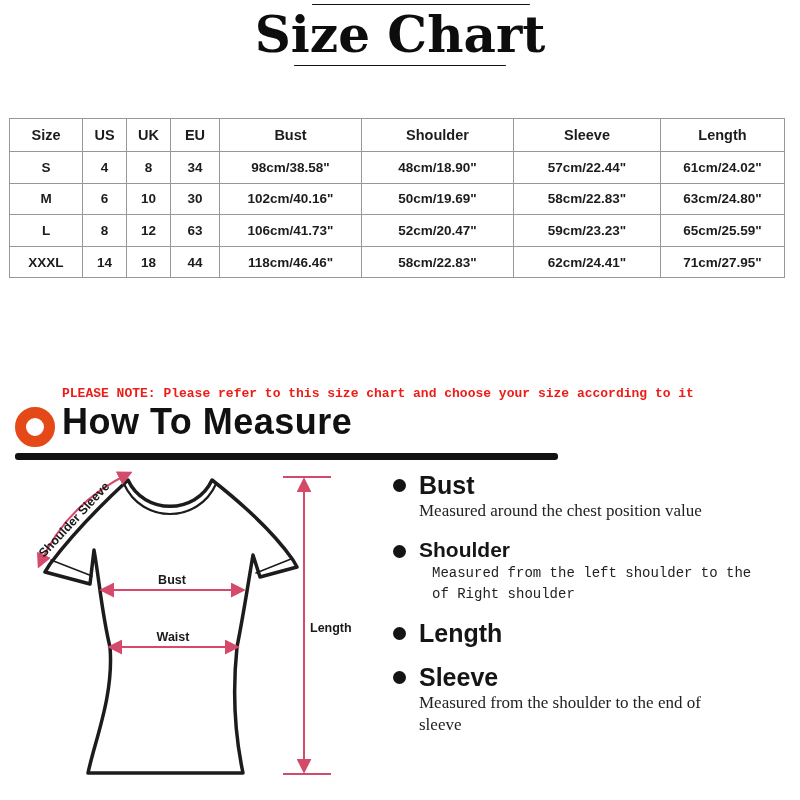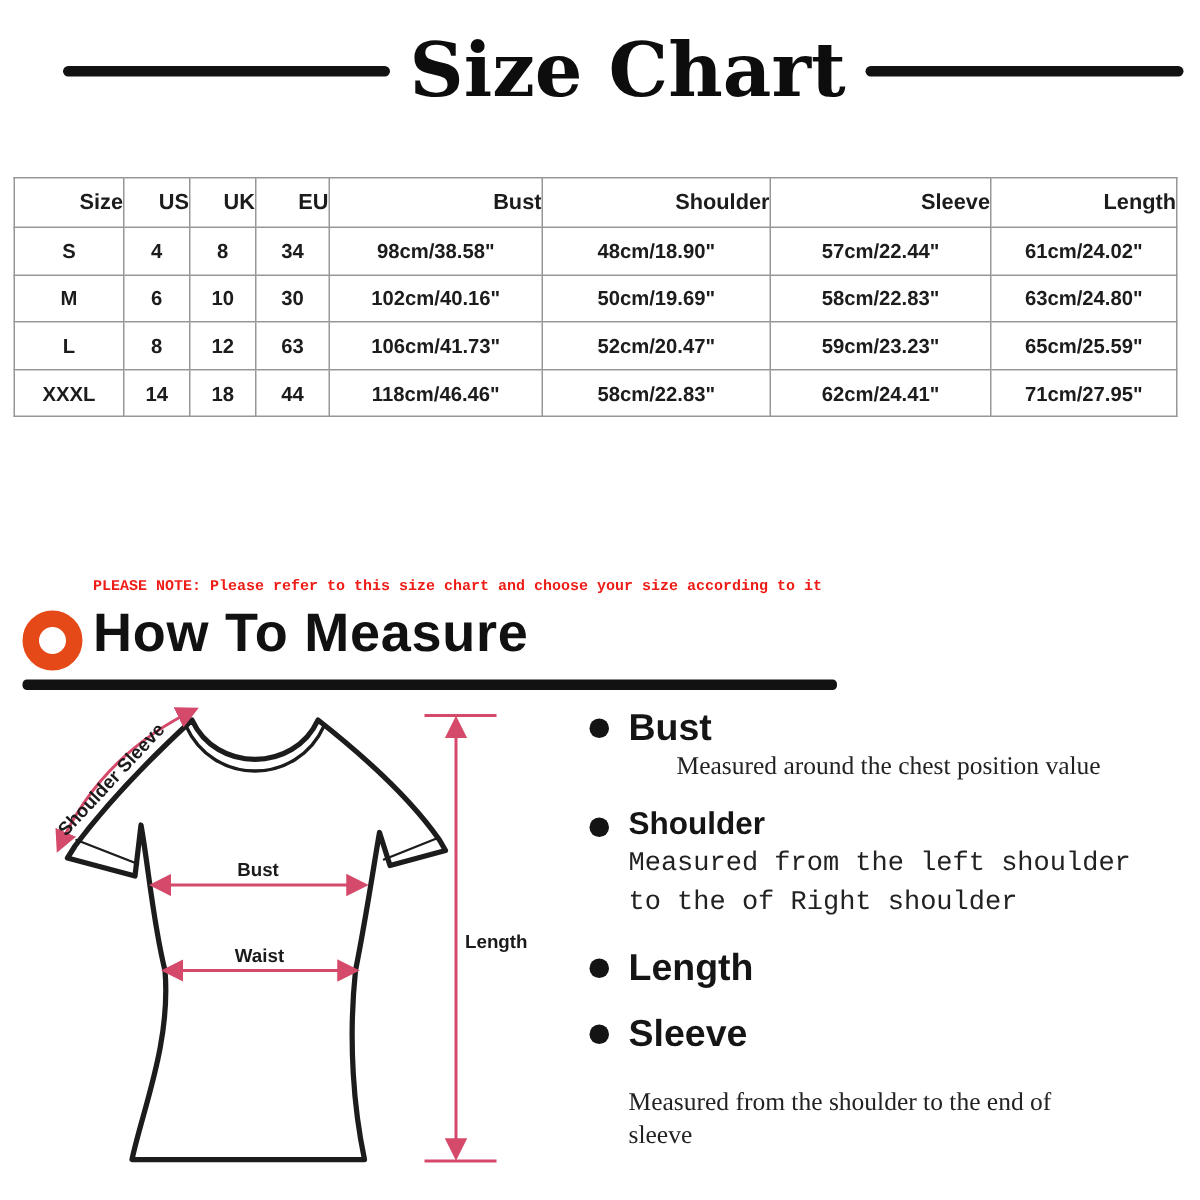--- a/index.html
+++ b/index.html
@@ -1,40 +1,40 @@
 <!DOCTYPE html>
 <html><head>
 <meta charset="utf-8">
 <style>
   html,body{margin:0;padding:0;}
   body{width:800px;height:800px;position:relative;background:#ffffff;overflow:hidden;
        font-family:"Liberation Sans",sans-serif;color:#1a1a1a;}
 
   
-  .title-bar{position:absolute;top:16px;left:0;width:800px;height:62px;
-             display:flex;align-items:center;}
+  .title-bar{position:absolute;top:4px;left:0;width:800px;height:62px;
+             display:flex;align-items:center;flex-direction:column;}
   .rule{height:7px;background:#121212;border-radius:4px;}
   .rule-left{width:218px;margin-left:42px;}
   .rule-right{width:212px;}
   .page-title{font-family:"DejaVu Serif","Liberation Serif",serif;font-weight:bold;
               font-size:50px;line-height:60px;color:#0d0d0d;margin:0 13px;white-space:nowrap;}
 
   
   .size-table-wrap{position:absolute;left:9px;top:118px;}
   table.size-table{border-collapse:collapse;table-layout:fixed;width:775px;
                    font-family:"Liberation Sans",sans-serif;}
   .size-table th,.size-table td{border:1px solid #979797;text-align:center;
                    font-weight:bold;color:#1c1c1c;padding:0;white-space:nowrap;overflow:hidden;}
-  .size-table th{height:32px;font-size:14.5px;text-align:right;}
+  .size-table th{height:32px;font-size:14.5px;}
   .size-table td{height:30.6px;font-size:13.5px;}
 
   
   .note{position:absolute;left:62px;top:386px;width:560px;
         font-family:"Liberation Mono","DejaVu Sans Mono",monospace;
-        font-weight:bold;font-size:10px;white-space:nowrap;}
+        font-weight:bold;font-size:13px;white-space:nowrap;}
   .ring{position:absolute;left:15px;top:407px;width:18px;height:18px;border-radius:50%;
         border:11px solid #e54917;background:#fff;}
   .htm-heading{position:absolute;left:62px;top:401px;margin:0;font-size:36px;
         font-weight:bold;letter-spacing:0.5px;color:#111;white-space:nowrap;}
   .htm-underline{position:absolute;left:15px;top:453px;width:543px;height:7px;
         background:#121212;border-radius:3px;}
 
   
   .diagram{position:absolute;left:10px;top:460px;width:380px;height:338px;}
 
@@ -42,25 +42,25 @@
   .measure-guide{position:absolute;left:393px;top:470px;width:400px;}
   .mg-item{display:flex;align-items:flex-start;}
   .mg-item.m1,.mg-item.m2{margin-bottom:14px;}
   .mg-item.m3{margin-bottom:14px;}
   .mg-dot{width:13px;height:13px;border-radius:50%;background:#141414;
           flex:0 0 13px;margin-top:9px;margin-right:13px;}
   .mg-term{font-size:25px;font-weight:bold;line-height:1.2;color:#151515;}
   .mg-item.m2 .mg-term{font-size:21px;line-height:1.3;}
   .mg-desc{font-family:"Liberation Serif","DejaVu Serif",serif;font-size:17px;
            line-height:1.3;color:#222;}
-  .mg-item.m1 .mg-desc{width:345px;margin-left:32px;}
+  .mg-item.m1 .mg-desc{width:345px;}
   .mg-item.m2 .mg-desc{font-family:"Liberation Mono","DejaVu Sans Mono",monospace;
-           font-size:18px;line-height:1.45;width:335px;}
+           font-size:14px;line-height:1.45;width:335px;margin-left:13px;}
   .mg-item.m3 .mg-desc{width:350px;}
-  .mg-item.m4 .mg-desc{width:310px;margin-top:20px;}
+  .mg-item.m4 .mg-desc{width:310px;}
 </style>
 </head>
 <body>
 
 <div class="title-bar">
   <div class="rule rule-left"></div>
   <h1 class="page-title">Size Chart</h1>
   <div class="rule rule-right"></div>
 </div>
 

